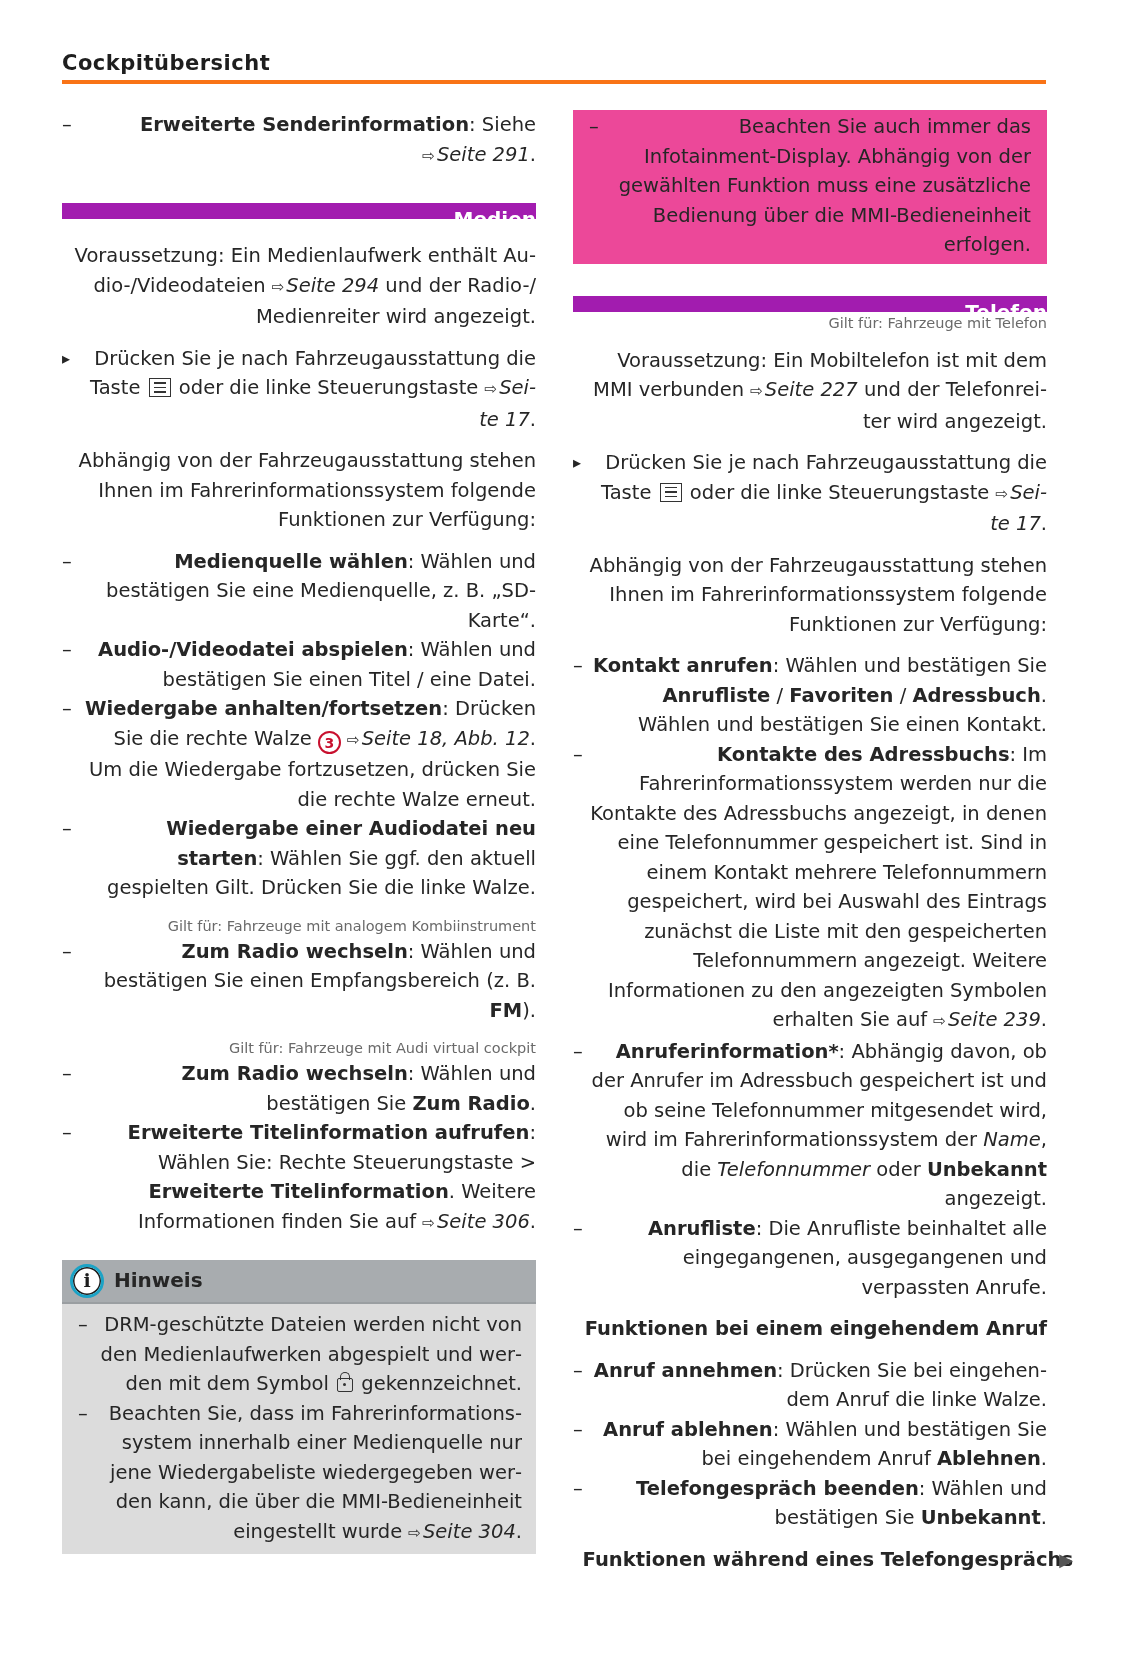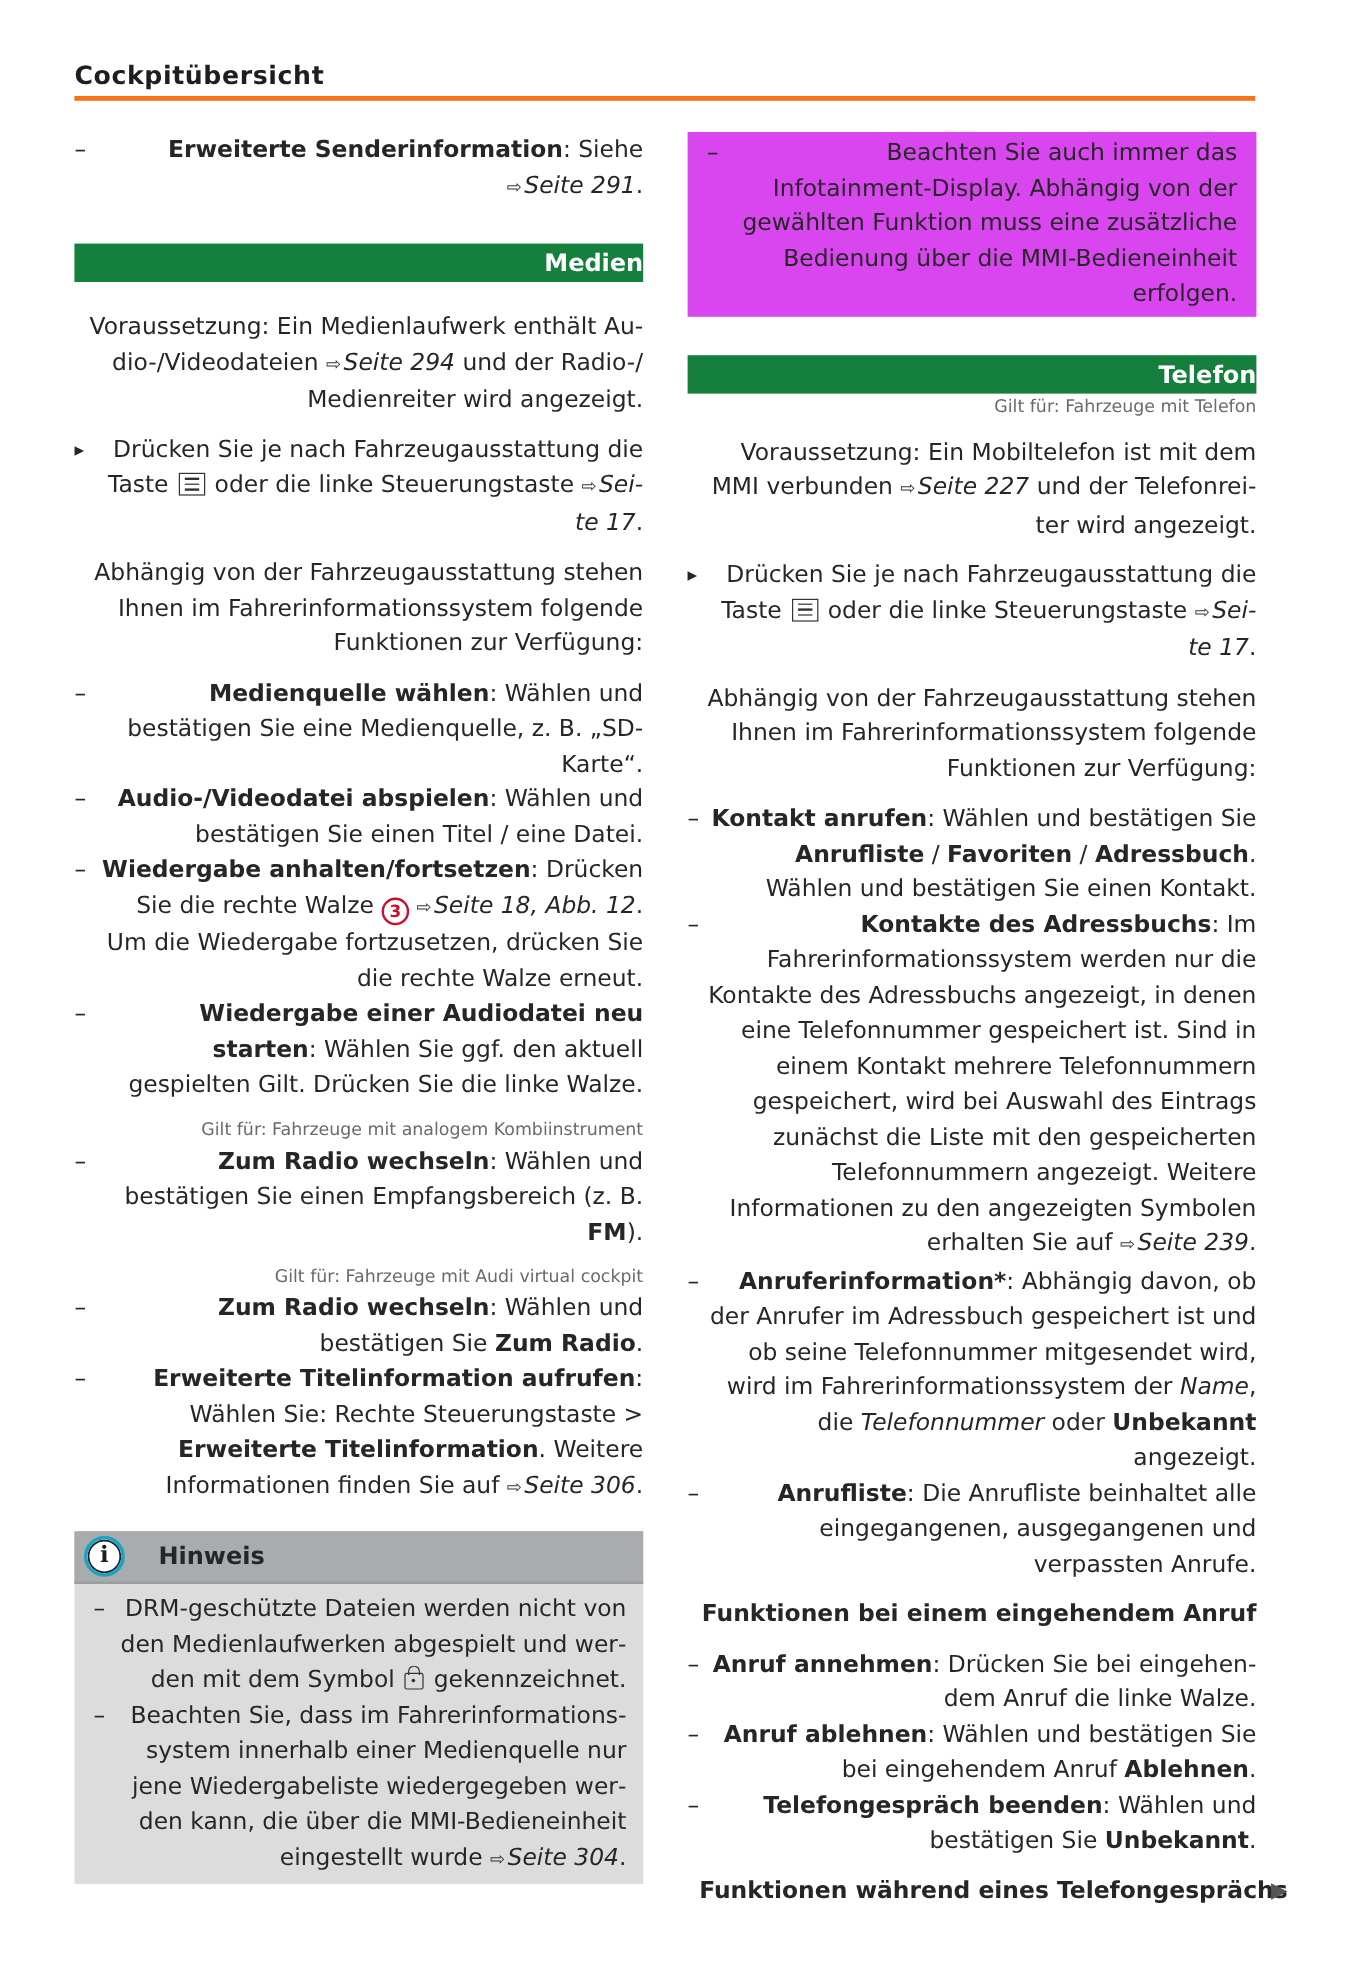--- a/index.html
+++ b/index.html
@@ -26,37 +26,37 @@
   .gap-m { height: 22px; }
   .gap-l { height: 32px; }
   .b { font-weight: bold; }
   .i { font-style: italic; }
   .dash-item { position: relative; padding-left: 17px; }
   .dash-item::before { content: "\2013"; position: absolute; left: 0; top: 0; }
   .step-item { position: relative; padding-left: 17px; }
   .step-item::before { content: "\25B8"; position: absolute; left: 0; top: 0; font-size: 16px; }
   .ref-arrow { font-size: 15px; color: #333; margin-right: 2px; }
   .section-bar {
-    background: #15803d; color: #ffffff; font-weight: bold; font-size: 20px;
-    height: 32px; line-height: 32px; padding-left: 8px;
+    background: #a21caf; color: #ffffff; font-weight: bold; font-size: 20px;
+    height: 16px; line-height: 32px; padding-left: 8px;
   }
   .applies { font-size: 14.5px; color: #6a6a6a; line-height: 22px; }
-  .gray-box { background: #d946ef; padding: 2px 16px 4px 16px; }
+  .gray-box { background: #ec4899; padding: 2px 16px 4px 16px; }
   .note-box { background: #dcdcdc; }
   .note-head {
     background: #a8acaf; height: 44px; display: flex; align-items: center; padding-left: 8px;
     border-bottom: 2px solid #9a9ea1;
   }
   .note-icon {
     width: 34px; height: 34px; border-radius: 50%; background: #ffffff;
     border: 3px solid #1ba3c6; display: flex; align-items: center; justify-content: center;
     font-family: "DejaVu Serif", serif; font-weight: bold; font-size: 19px; color: #1e1e1e;
     box-shadow: 0 0 0 1.5px #1e1e1e inset;
   }
-  .note-title { font-weight: bold; font-size: 20px; margin-left: 28px; color: #262626; }
+  .note-title { font-weight: bold; font-size: 20px; margin-left: 10px; color: #262626; }
   .note-body { padding: 6px 14px 6px 16px; }
   .callout {
     display: inline-flex; width: 23px; height: 23px; border: 2px solid #c8102e; border-radius: 50%;
     color: #c8102e; font-size: 14px; font-weight: bold; align-items: center; justify-content: center;
     line-height: 1; vertical-align: -3px;
   }
   .key-icon {
     display: inline-block; width: 22px; height: 19px; border: 1.5px solid #333; vertical-align: -3px;
     position: relative; margin: 0 2px;
   }

